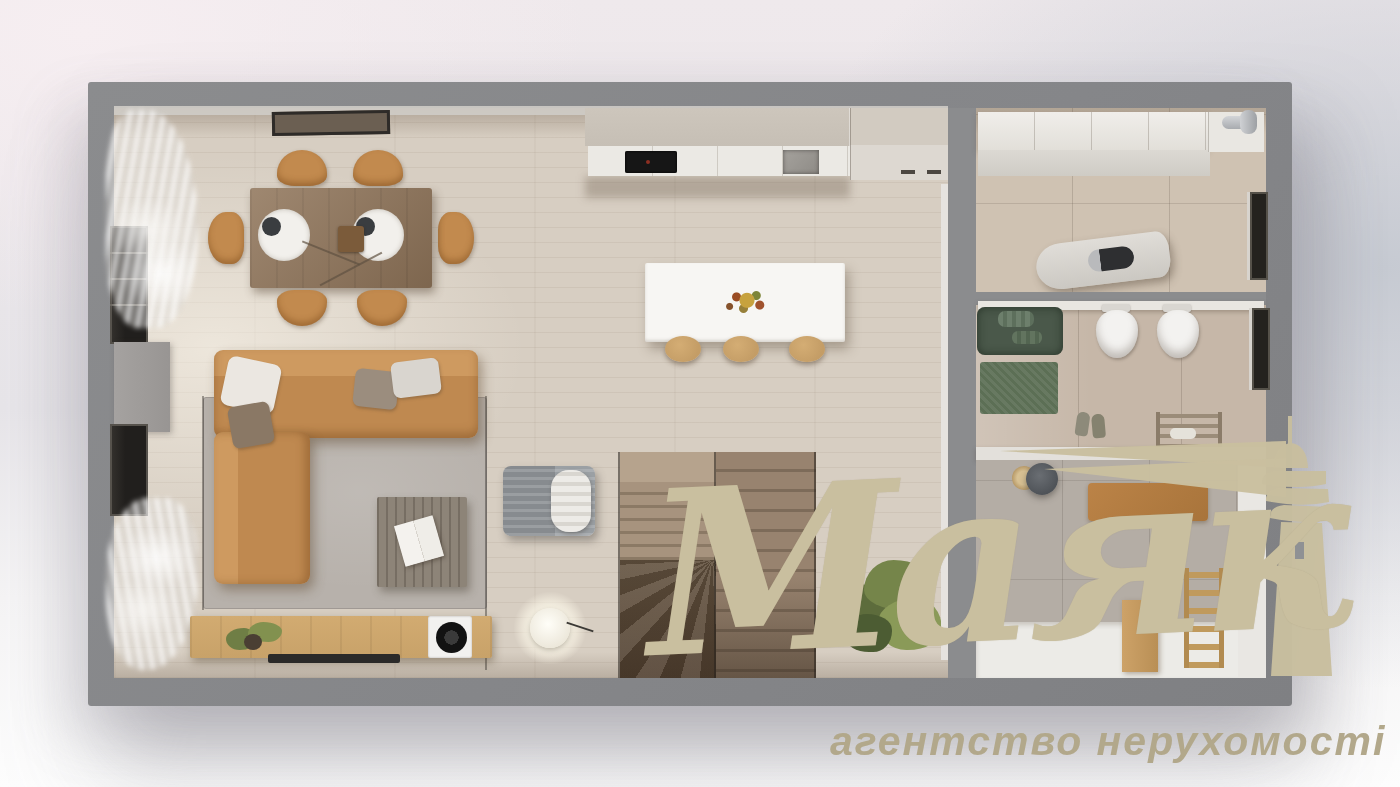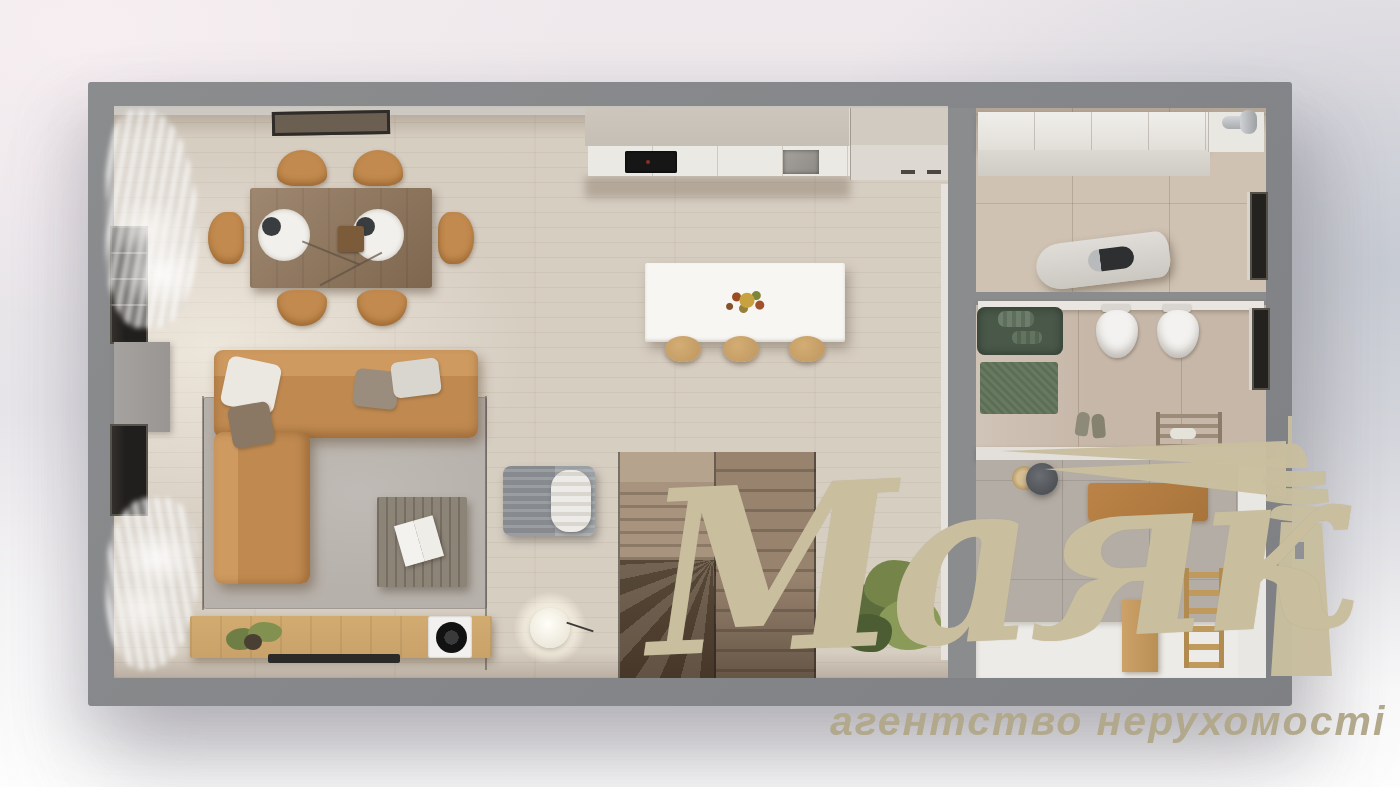--- a/index.html
+++ b/index.html
@@ -260,15 +260,15 @@
       <path d="M1274,468 Q1275,445 1291,443 Q1307,445 1308,468 Z"></path>
       <path d="M1262,484 Q1261,473 1276,471 L1326,471 L1326,484 Q1300,490 1262,484 Z"></path>
       <path d="M1266,501 Q1265,490 1280,488 L1328,489 L1329,502 Q1302,508 1266,501 Z"></path>
       <path d="M1270,518 Q1269,507 1284,505 L1330,507 L1331,520 Q1304,525 1270,518 Z"></path>
       <polygon points="1281,522 1322,523 1332,676 1271,676"></polygon>
     </g>
     <rect x="1295" y="542" width="9" height="17" fill="#8f9194"></rect>
     <rect x="1293" y="590" width="9" height="14" fill="#8f9194"></rect>
   </svg>
   <div class="abs gold wm-brand" style="left:648px;top:452px;width:700px;height:290px;">Маяк</div>
-  <div class="abs wm-tagline" style="left:830px;top:698px;width:520px;height:46px;">агентство нерухомості</div>
+  <div class="abs wm-tagline" style="left:830px;top:718px;width:520px;height:46px;">агентство нерухомості</div>
 
 </div>
 
 </body></html>

